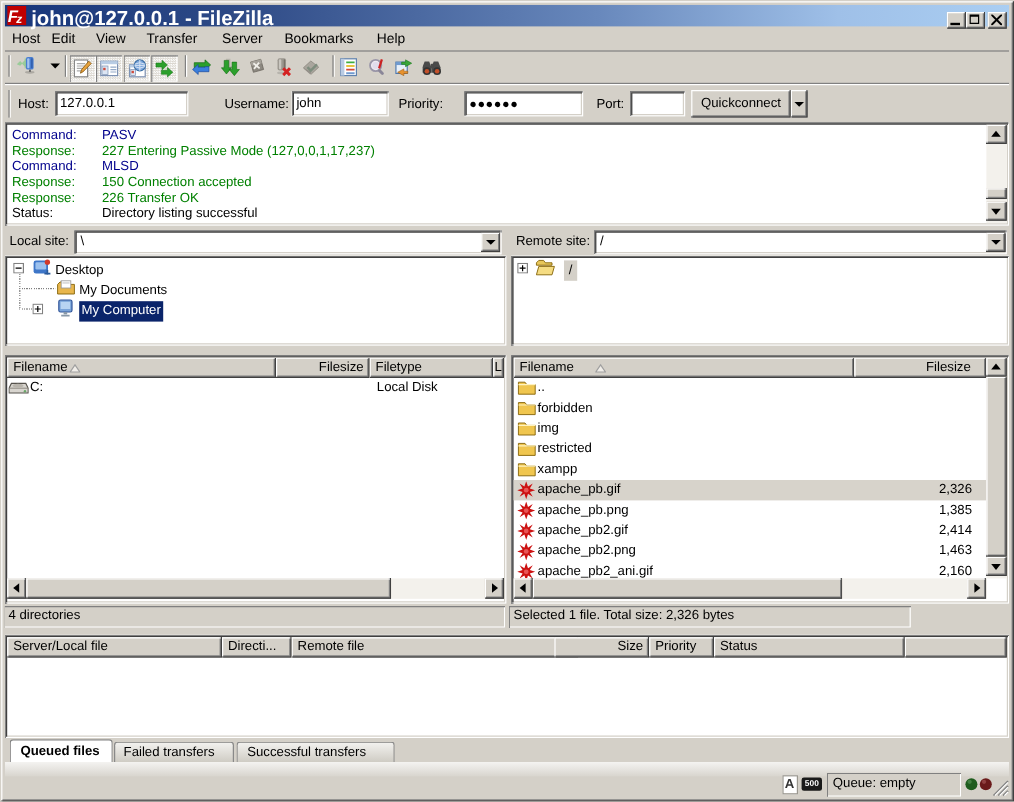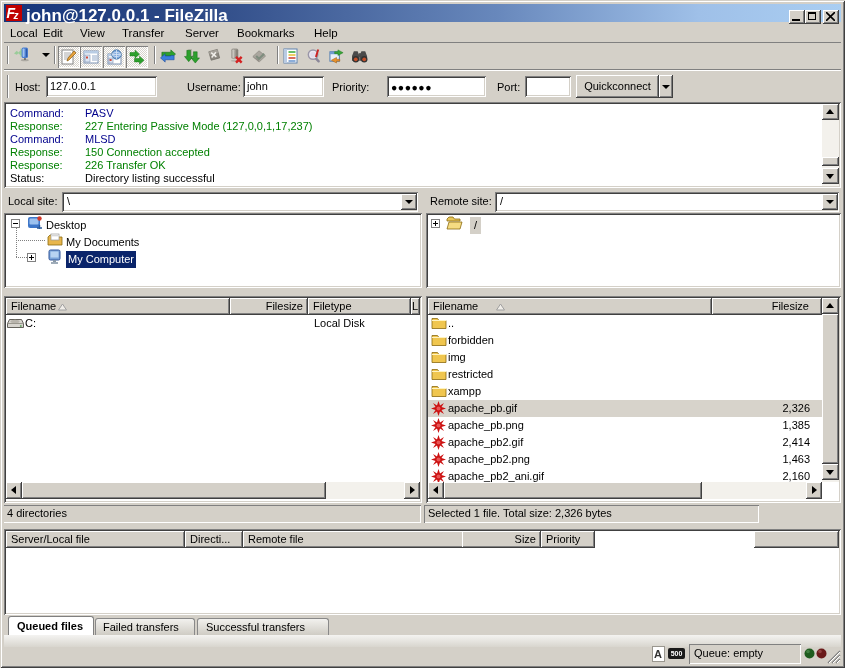--- a/index.html
+++ b/index.html
@@ -75,21 +75,21 @@
       <div class="abs" style="left:3px;top:2px;width:8px;height:8px;border:1px solid #000;border-top:2px solid #000"></div>
     </div>
   <div class="tbtn" style="left:819px">
     <svg class="abs" style="left:3px;top:2px" width="9" height="9" viewBox="0 0 9 9">
         <path d="M0 0 L9 9 M9 0 L0 9" stroke="#000" stroke-width="1.6"></path>
       </svg>
   </div>
 </div>
 
 <div id="menubar" class="abs" style="left:4px;top:22px;width:837px;height:20px;">
-  <div class="menuitem" style="left:6px">Local</div>
+  <div class="menuitem" style="left:6px">Host</div>
   <div class="menuitem" style="left:39px">Edit</div>
   <div class="menuitem" style="left:76px">View</div>
   <div class="menuitem" style="left:118px">Transfer</div>
   <div class="menuitem" style="left:181px">Server</div>
   <div class="menuitem" style="left:233px">Bookmarks</div>
   <div class="menuitem" style="left:310px">Help</div>
 </div>
 <div class="abs" style="left:4px;top:42px;width:837px;height:1px;background:#808080"></div>
 
 <div id="toolbar" class="abs" style="left:4px;top:43px;width:837px;height:26px;">
@@ -461,20 +461,21 @@
 
 <div class="sunken1 abs" style="left:3px;top:505px;width:418px;height:18px;line-height:17px;padding-left:4px;background:#d4d0c8">4 directories</div>
 <div class="sunken1 abs" style="left:424px;top:505px;width:335px;height:18px;line-height:17px;padding-left:4px;background:#d4d0c8">Selected 1 file. Total size: 2,326 bytes</div>
 
 <div id="queue" class="sunken abs" style="left:4px;top:529px;width:837px;height:86px;">
   <div class="hcell" style="left:2px;top:2px;width:179px"><span>Server/Local file</span></div>
   <div class="hcell" style="left:181px;top:2px;width:58px"><span>Directi...</span></div>
   <div class="hcell" style="left:239px;top:2px;width:239px"><span>Remote file</span></div>
   <div class="hcell" style="left:458px;top:2px;width:79px;text-align:right"><span>Size</span></div>
   <div class="hcell" style="left:537px;top:2px;width:54px"><span>Priority</span></div>
+  <div class="hcell" style="left:591px;top:2px;width:159px"><span>Status</span></div>
   <div class="hcell" style="left:750px;top:2px;width:85px"><span></span></div>
 </div>
 
 <div class="abs" style="left:8px;top:616px;width:86px;height:19px;background:#fff;border:1px solid #808080;border-bottom:none;border-radius:3px 3px 0 0;box-shadow:inset 1px 1px 0 #fff;font-weight:bold;text-align:left;padding-left:8px;line-height:18px;z-index:5">Queued files</div>
 <div class="abs" style="left:95px;top:618px;width:100px;height:17px;background:linear-gradient(#f2f1ee,#cfccc4);border:1px solid #898989;border-bottom:none;border-radius:3px 3px 0 0;text-align:left;padding-left:7px;line-height:17px">Failed transfers</div>
 <div class="abs" style="left:197px;top:618px;width:132px;height:17px;background:linear-gradient(#f2f1ee,#cfccc4);border:1px solid #898989;border-bottom:none;border-radius:3px 3px 0 0;text-align:left;padding-left:8px;line-height:17px">Successful transfers</div>
 
 <div class="abs" style="left:4px;top:635px;width:837px;height:12px;background:linear-gradient(#f4f3f1,#d8d5ce)"></div>
 <div class="abs" style="left:652px;top:646px;width:13px;height:16px;background:#fff;border:1px solid #9a978f;">
   <div class="abs" style="left:1px;top:1px;font-size:11px;font-weight:bold;color:#333">A</div>

